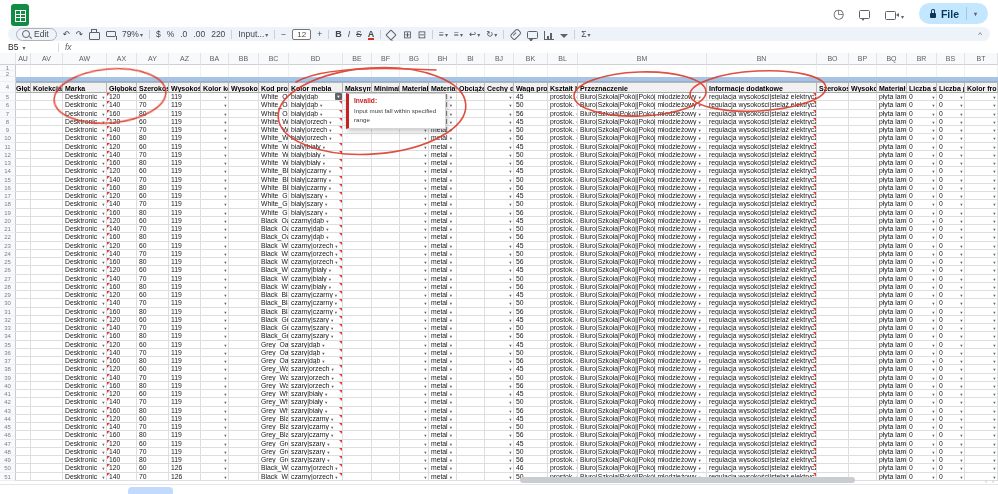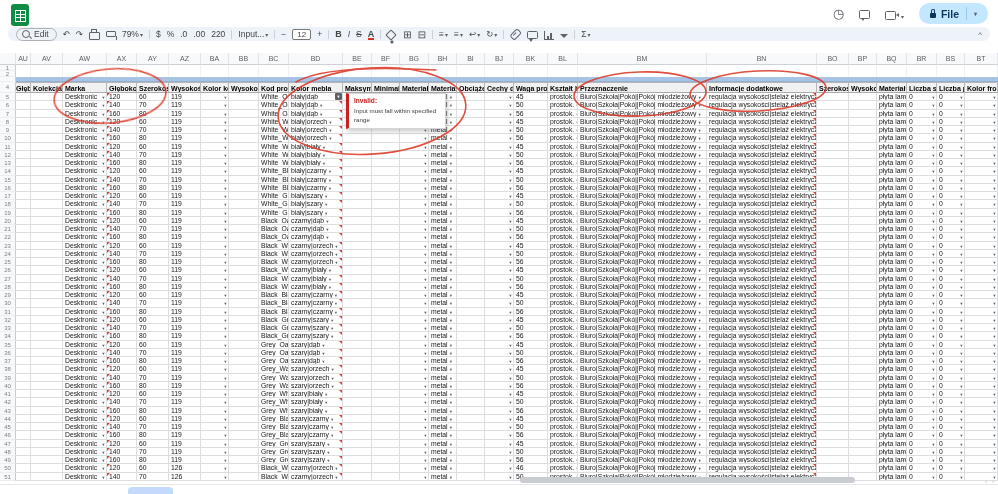--- a/index.html
+++ b/index.html
@@ -182,20 +182,29 @@
     <span class="i i-chart"></span>
     <span class="i i-filter"></span>
     <span class="tdiv"></span>
     <span class="tbtn">
         <span>Σ</span>
         <span class="dda">▾</span>
       </span>
     <span class="collapse">^</span>
   </div>
 
+  <div class="fbar">
+    <span class="namebox">
+      <span>B5</span>
+      <span class="dda">▾</span>
+    </span>
+    <span class="fdiv"></span>
+    <span class="fx">fx</span>
+    <input style="flex: 1 1 0%; border: none; outline: none; background: transparent; height: 10px;">
+  </div>
 
   <div class="grid" id="gridroot">
       <div class="frow lrow">
         <div class="c g" style="width:16px"></div>
         <div class="c" style="width:15px;text-align:center;padding:0">AU</div>
         <div class="c" style="width:32px;text-align:center;padding:0">AV</div>
         <div class="c" style="width:44px;text-align:center;padding:0">AW</div>
         <div class="c" style="width:30px;text-align:center;padding:0">AX</div>
         <div class="c" style="width:32px;text-align:center;padding:0">AY</div>
         <div class="c" style="width:32px;text-align:center;padding:0">AZ</div>

